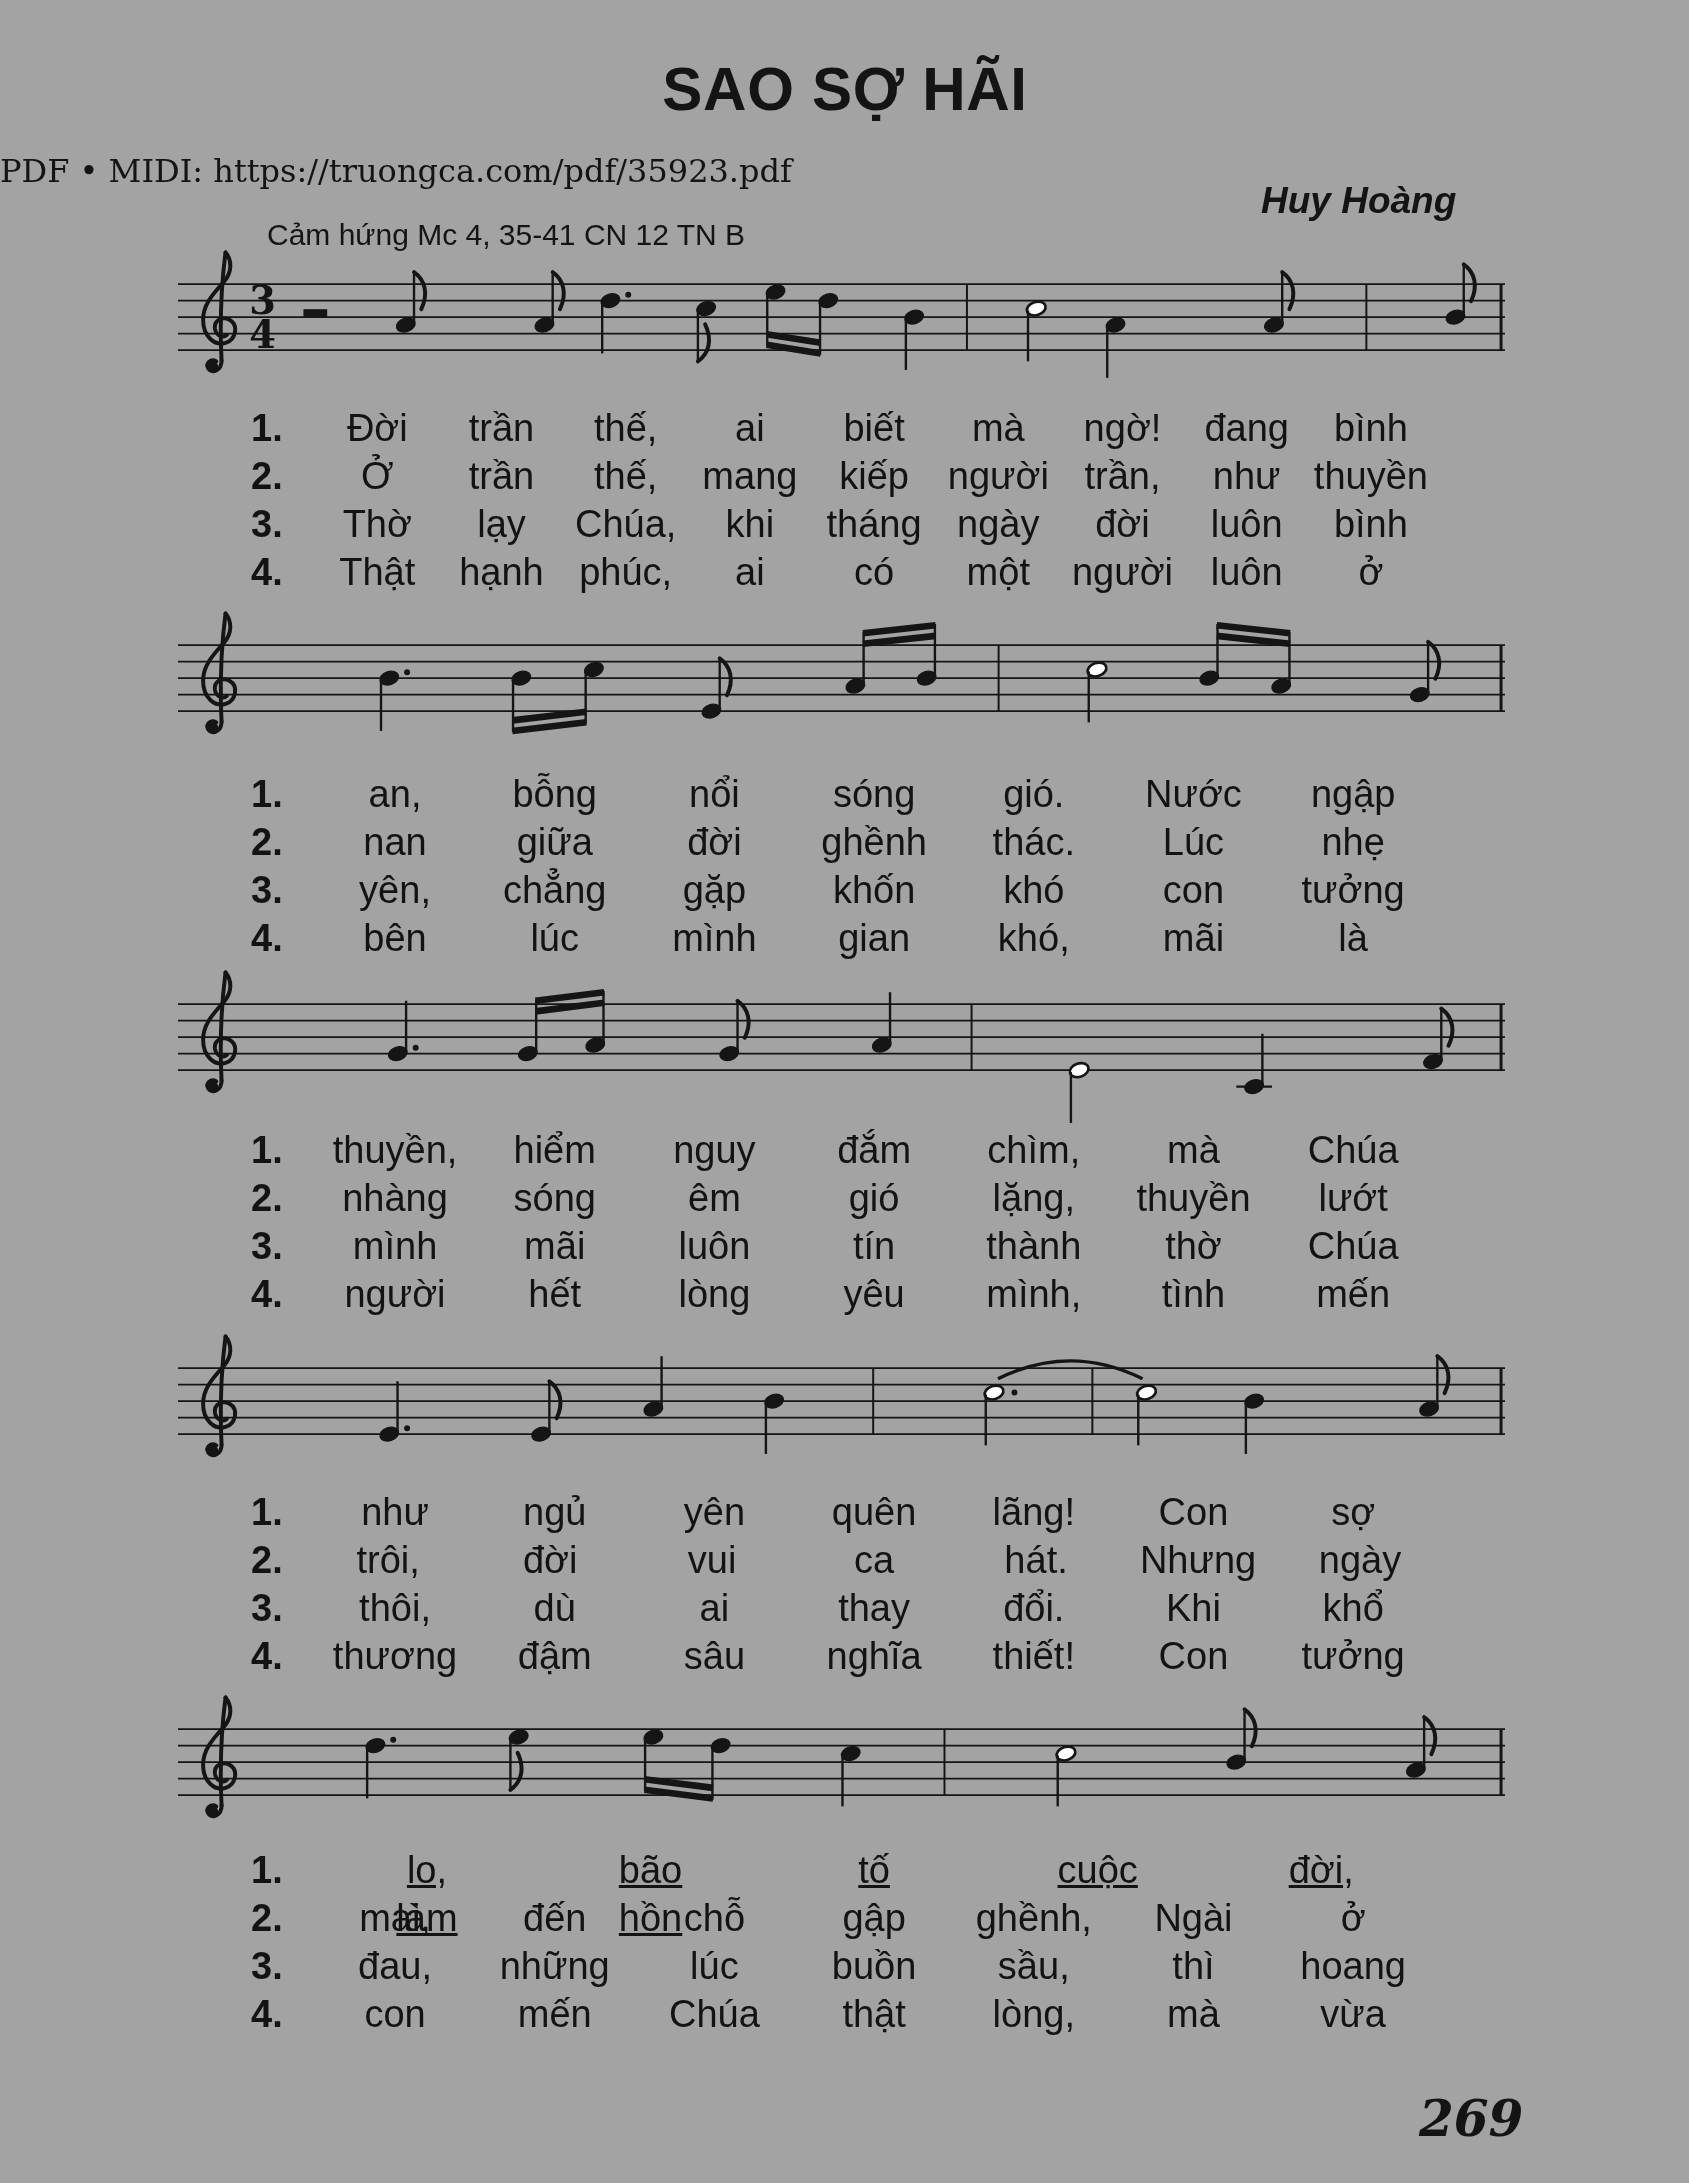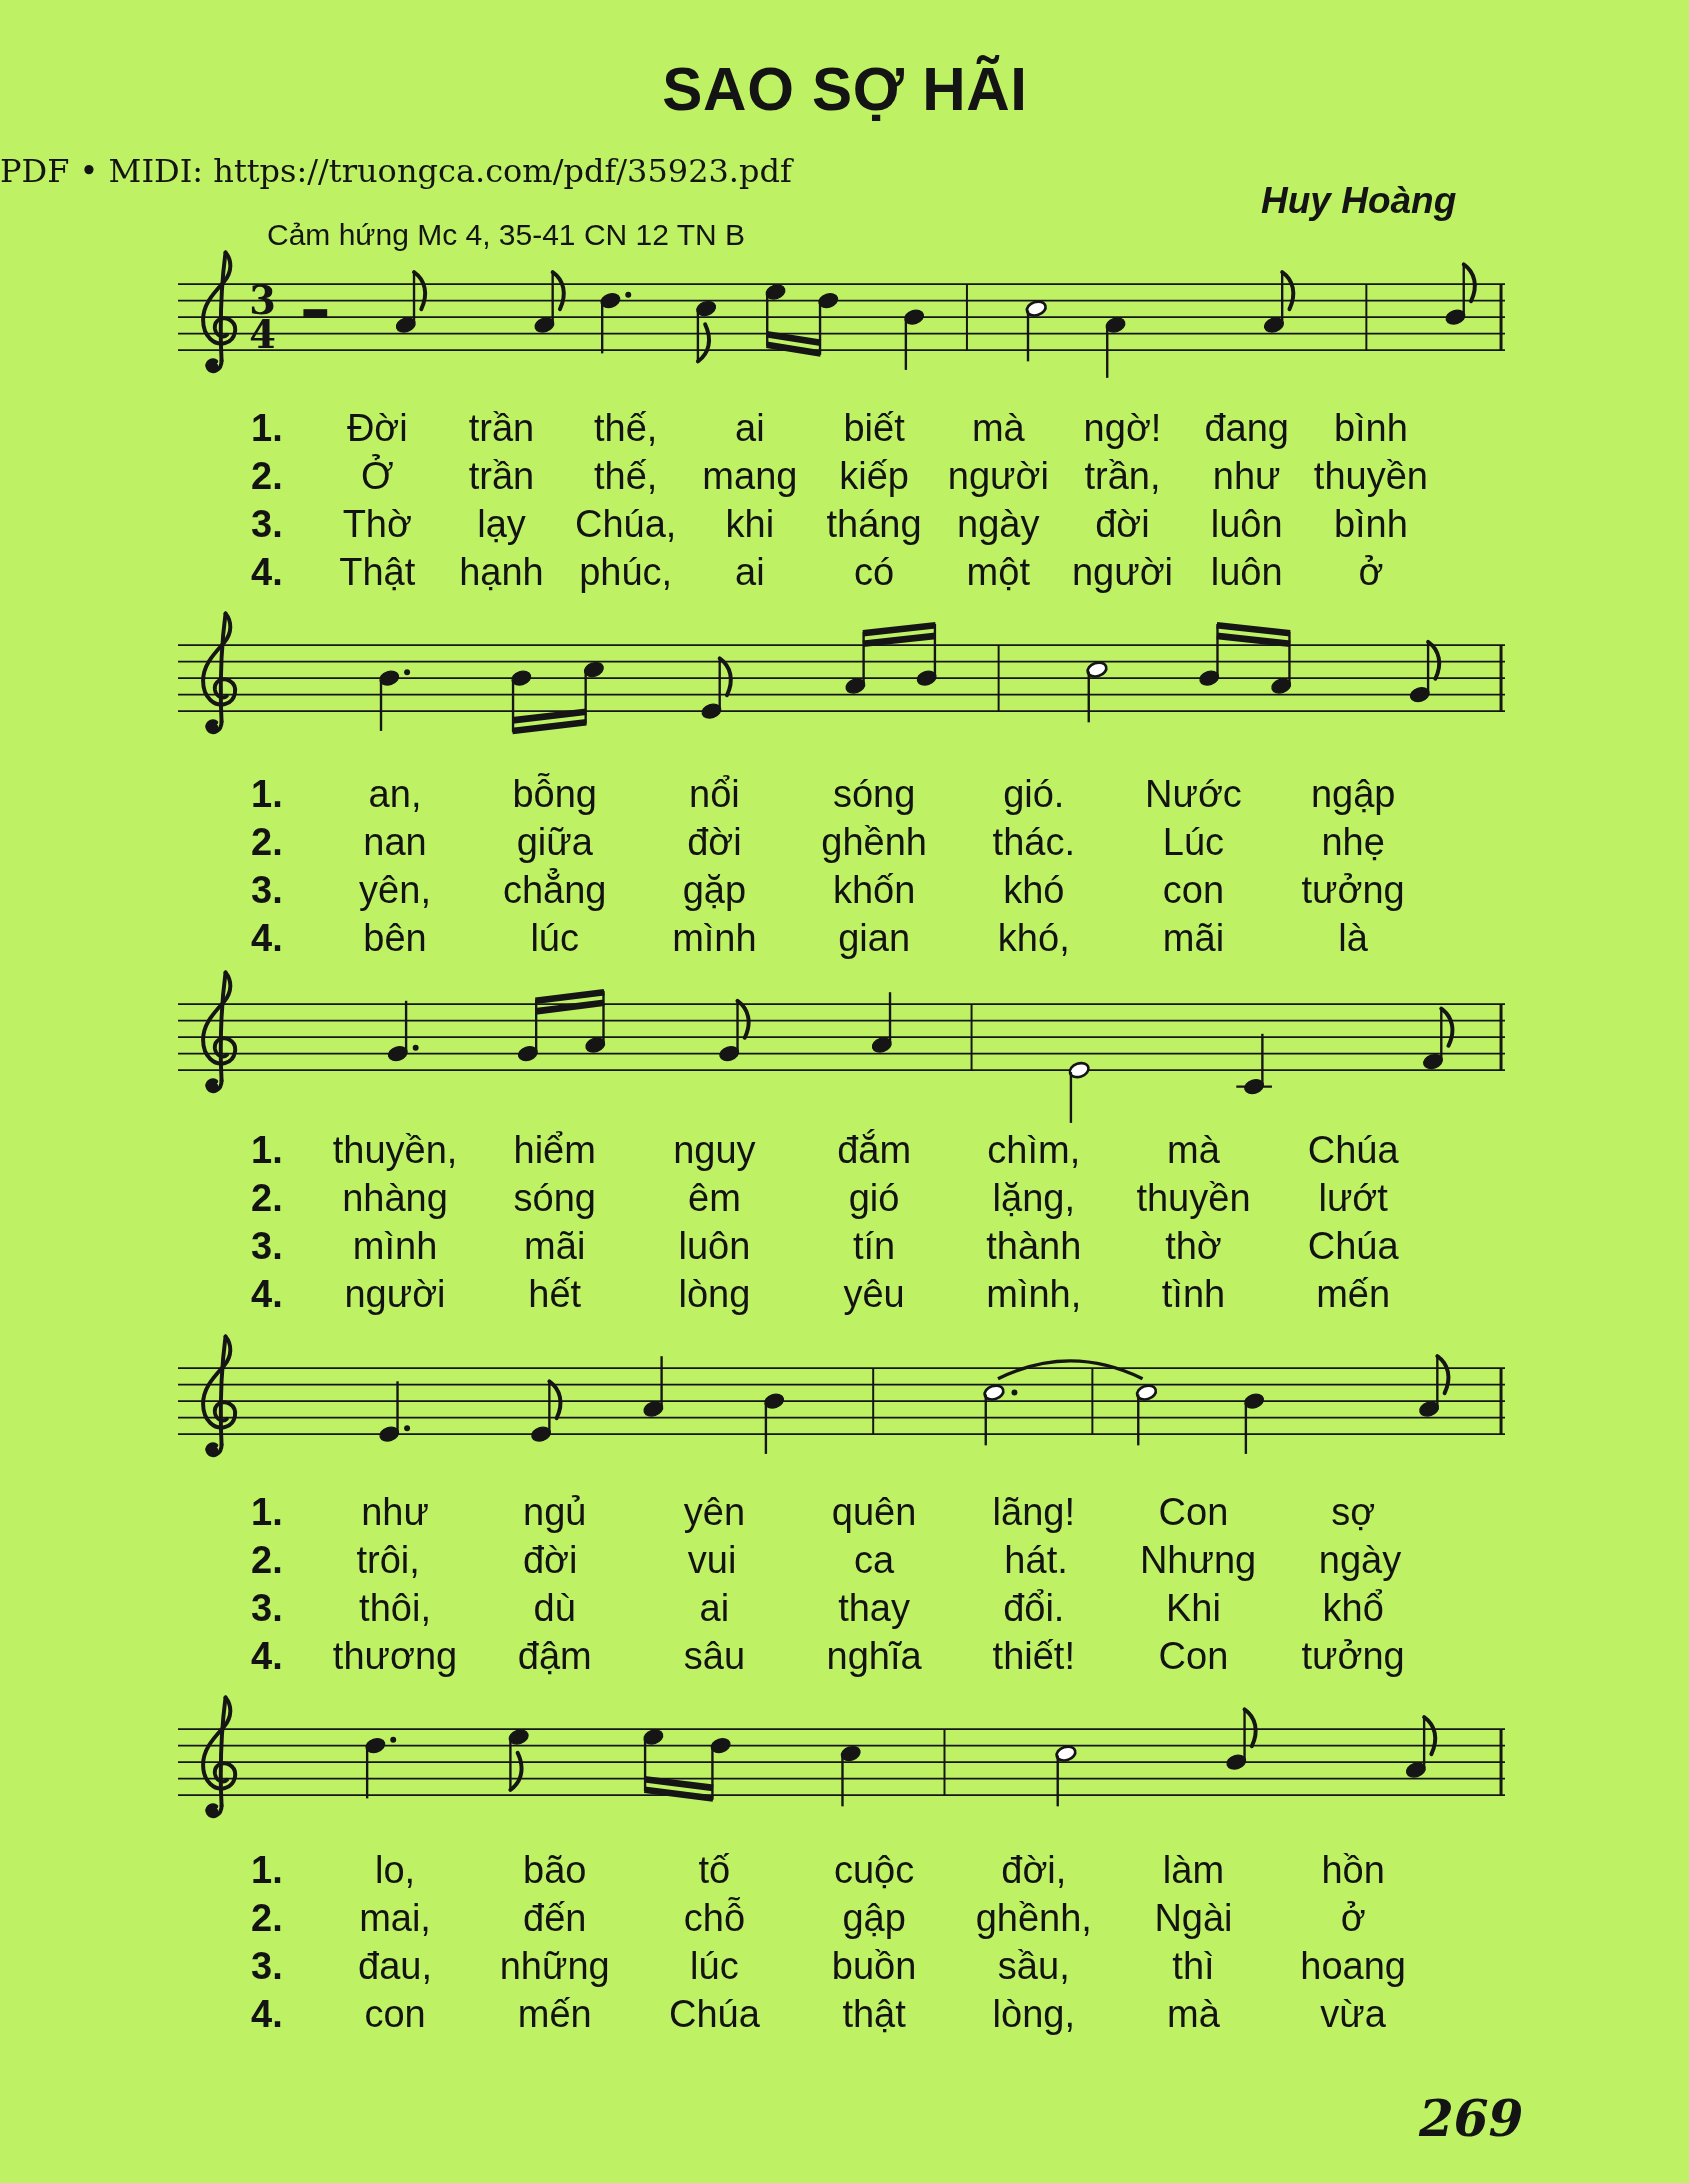--- a/index.html
+++ b/index.html
@@ -1,19 +1,19 @@
 <!DOCTYPE html>
 <html style="font-size:10.6px"><head>
 <meta charset="utf-8">
 <style>
   html,body{margin:0;padding:0;background:#888;}
   .page{
     position:relative;
     width:1690px;height:2183px;
-    background:#bef264;
+    background:#a3a3a3;
     overflow:hidden;
     font-family:"Liberation Sans",sans-serif;
     color:#141414;
   }
   .song-title{
     position:absolute;top:53px;left:0;right:0;
     text-align:center;
     font-size:62px;font-weight:700;letter-spacing:0.7px;
     transform:scaleX(.97);
   }
@@ -549,21 +549,21 @@
           <span class="word">nghĩa</span>
           <span class="word">thiết!</span>
           <span class="word">Con</span>
           <span class="word">tưởng</span>
         </div>
       </div>
     </div>
   <div class="lyric-block" id="lyrics-5" style="top:1846px">
       <div class="lyr-row">
         <span class="vnum">1.</span>
-        <div class="words" style="grid-template-columns: repeat(7, 1fr);">
+        <div class="words" style="grid-template-columns: repeat(5, 1fr); text-decoration: underline;">
           <span class="word">lo,</span>
           <span class="word">bão</span>
           <span class="word">tố</span>
           <span class="word">cuộc</span>
           <span class="word">đời,</span>
           <span class="word">làm</span>
           <span class="word">hồn</span>
         </div>
       </div>
       <div class="lyr-row">

